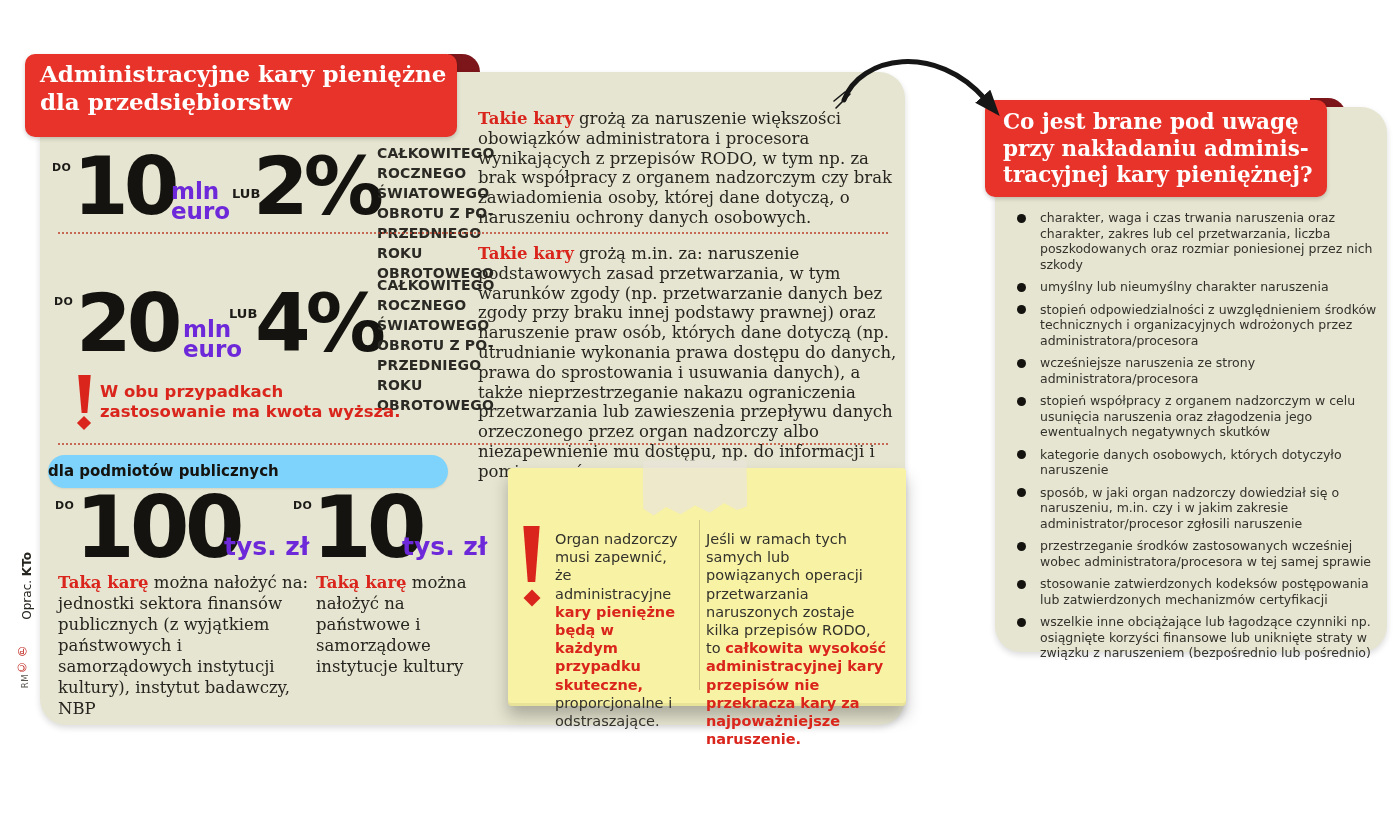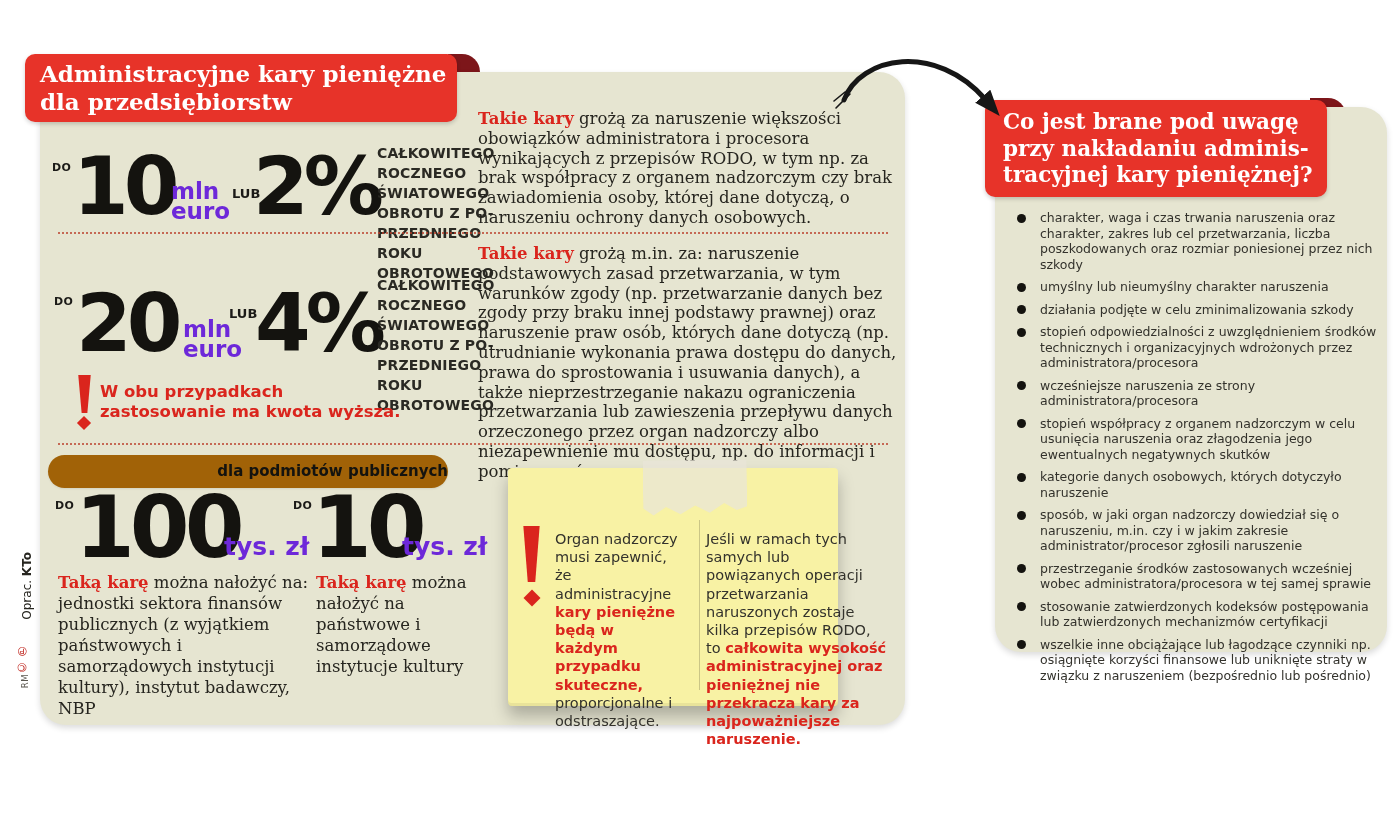--- a/index.html
+++ b/index.html
@@ -8,53 +8,53 @@
   
   .curl{position:absolute;background:#7d161a;border-radius:0 18px 0 0;}
   #curl-left{left:448px;top:54px;width:32px;height:24px;}
   #curl-right{left:1310px;top:98px;width:36px;height:24px;}
   .panel{position:absolute;background:#e6e5d1;border-radius:26px;box-shadow:0 3px 6px rgba(0,0,0,.14);}
   #panel-main{left:40px;top:72px;width:865px;height:653px;}
   #panel-right{left:995px;top:107px;width:392px;height:545px;}
   .banner{position:absolute;background:#e73329;border-radius:10px;color:#fff;
           font-family:"DejaVu Serif","Liberation Serif",serif;font-weight:bold;
           white-space:pre-line;box-sizing:border-box;box-shadow:0 2px 4px rgba(0,0,0,.18);}
-  #banner-left{left:25px;top:54px;width:432px;height:68px;font-size:23px;line-height:28px;padding:6px 0 0 15px;}
+  #banner-left{left:25px;top:54px;width:432px;height:83px;font-size:23px;line-height:28px;padding:6px 0 0 15px;}
   #banner-right{left:985px;top:100px;width:342px;height:97px;font-size:21.5px;line-height:26.5px;padding:9px 0 0 18px;}
   
   #panel-main>*{position:absolute;}
   .kicker{font-weight:bold;font-size:11px;letter-spacing:.4px;color:#1c1b18;}
   .bignum{font-weight:bold;font-size:80px;line-height:80px;letter-spacing:-5px;color:#14130f;}
   .unit{font-weight:bold;font-size:23px;line-height:20px;white-space:pre-line;color:#6d28d9;}
   .lub{font-weight:bold;font-size:13px;color:#1c1b18;}
   .basis{font-weight:600;font-size:14px;line-height:20px;letter-spacing:.2px;white-space:pre-line;color:#2a2923;}
   .dotline{border-top:2px dotted rgba(186,62,42,.75);width:830px;left:18px;}
   #do1{left:12px;top:89px;} #amt1{left:33px;top:75px;} #unit1{left:131px;top:109px;}
   #lub1{left:192px;top:114px;} #pct1{left:213px;top:75px;} #basis1{left:337px;top:71px;width:132px;}
   #dot1{top:160px;} #dot2{top:371px;}
   #do2{left:14px;top:223px;} #amt2{left:36px;top:212px;} #unit2{left:143px;top:247px;}
   #lub2{left:189px;top:234px;} #pct2{left:215px;top:212px;} #basis2{left:337px;top:203px;width:132px;}
   .excl-bar{background:#da251d;width:13px;height:38px;clip-path:polygon(2% 0,98% 0,72% 100%,28% 100%);}
   .excl-dot{background:#da251d;width:10px;height:10px;transform:rotate(45deg);}
   #warn-bar{left:38px;top:303px;} #warn-dot{left:39px;top:346px;}
   #warn-text{left:60px;top:310px;font-weight:bold;font-size:16.5px;line-height:20px;color:#da251d;white-space:pre-line;}
-  #pill{left:8px;top:383px;width:400px;height:33px;background:#a16207;border-radius:17px;
-        font-weight:bold;font-size:15px;line-height:33px;text-align:right;color:#14130f;box-shadow:0 1px 2px rgba(0,0,0,.08);}
+  #pill{left:8px;top:383px;width:400px;height:33px;background:#7dd3fc;border-radius:17px;
+        font-weight:bold;font-size:15px;line-height:33px;text-align:left;color:#14130f;box-shadow:0 1px 2px rgba(0,0,0,.08);}
   #pdo1{left:15px;top:427px;} #pamt1{left:35px;top:412px;font-size:86px;line-height:86px;}
   #punit1{left:184px;top:462px;font-size:25px;line-height:25px;}
   #pdo2{left:253px;top:427px;} #pamt2{left:272px;top:412px;font-size:86px;line-height:86px;}
   #punit2{left:362px;top:462px;font-size:25px;line-height:25px;}
   .desc{font-family:"DejaVu Serif","Liberation Serif",serif;font-size:16.5px;line-height:21px;color:#26251f;}
   .desc .lead{color:#da251d;font-weight:bold;}
   #desc1{left:18px;top:500px;width:258px;} #desc2{left:276px;top:500px;width:168px;}
   .para{font-family:"DejaVu Serif","Liberation Serif",serif;font-size:16.5px;line-height:19.8px;color:#26251f;}
   .para .lead{color:#da251d;font-weight:bold;}
   #para1{left:438px;top:37px;width:428px;} #para2{left:438px;top:172px;width:428px;}
   
-  #note{position:absolute;left:508px;top:468px;width:330px;height:238px;background:#f8f2a4;border-radius:4px;
+  #note{position:absolute;left:508px;top:468px;width:398px;height:238px;background:#f8f2a4;border-radius:4px;
         box-shadow:0 10px 16px rgba(0,0,0,.25), inset 0 -3px 0 rgba(0,0,0,.06);}
   #note>*{position:absolute;}
   #tape{left:135px;top:-8px;width:104px;height:60px;background:#e9e5d8;opacity:.72;transform:rotate(-.5deg);
         clip-path:polygon(0 0,100% 0,100% 78%,90% 84%,78% 72%,64% 88%,50% 76%,36% 90%,22% 78%,10% 92%,0 80%);}
   #note-bar{left:15px;top:58px;width:17px;height:56px;background:#da251d;clip-path:polygon(2% 0,98% 0,72% 100%,28% 100%);}
   #note-dot{left:18px;top:124px;width:12px;height:12px;background:#da251d;transform:rotate(45deg);}
   #note-divider{left:191px;top:52px;height:170px;border-left:1px solid rgba(0,0,0,.18);}
   .note-col{font-size:14.5px;line-height:18.2px;color:#33322c;}
   .note-col .nbold{color:#da251d;font-weight:bold;}
   #note-left{left:47px;top:62px;width:126px;}
@@ -148,32 +148,31 @@
 
   <div id="note">
     <div id="tape"></div>
     <div id="note-bar"></div>
     <div id="note-dot"></div>
     <div id="note-divider"></div>
     <div class="note-col" id="note-left">
       <span>Organ nadzorczy musi zapewnić, że administracyjne </span><span class="nbold">kary pieniężne będą w każdym przypadku skuteczne,</span><span> proporcjonalne i odstraszające.</span>
     </div>
     <div class="note-col" id="note-right">
-      <span>Jeśli w ramach tych samych lub powiązanych operacji przetwarzania naruszonych zostaje kilka przepisów RODO, to </span><span class="nbold">całkowita wysokość administracyjnej oraz pieniężnej nie przekracza kary za najpoważniejsze naruszenie.</span>
+      <span>Jeśli w ramach tych samych lub powiązanych operacji przetwarzania naruszonych zostaje kilka przepisów RODO, to </span><span class="nbold">całkowita wysokość administracyjnej kary przepisów nie przekracza kary za najpoważniejsze naruszenie.</span>
     </div>
   </div>
 
   <div class="panel" id="panel-right"></div>
   <div class="banner" id="banner-right">Co jest brane pod uwagę
 przy nakładaniu adminis-
 tracyjnej kary pieniężnej?</div>
   <ul id="bullet-list">
     <li>charakter, waga i czas trwania naruszenia oraz charakter, zakres lub cel przetwarzania, liczba poszkodowanych oraz rozmiar poniesionej przez nich szkody</li>
     <li>umyślny lub nieumyślny charakter naruszenia</li>
-    <li>działania podjęte w celu zminimalizowania szkody</li>
     <li>stopień odpowiedzialności z uwzględnieniem środków technicznych i organizacyjnych wdrożonych przez administratora/procesora</li>
     <li>wcześniejsze naruszenia ze strony administratora/procesora</li>
     <li>stopień współpracy z organem nadzorczym w celu usunięcia naruszenia oraz złagodzenia jego ewentualnych negatywnych skutków</li>
     <li>kategorie danych osobowych, których dotyczyło naruszenie</li>
     <li>sposób, w jaki organ nadzorczy dowiedział się o naruszeniu, m.in. czy i w jakim zakresie administrator/procesor zgłosili naruszenie</li>
     <li>przestrzeganie środków zastosowanych wcześniej wobec administratora/procesora w tej samej sprawie</li>
     <li>stosowanie zatwierdzonych kodeksów postępowania lub zatwierdzonych mechanizmów certyfikacji</li>
     <li>wszelkie inne obciążające lub łagodzące czynniki np. osiągnięte korzyści finansowe lub uniknięte straty w związku z naruszeniem (bezpośrednio lub pośrednio)</li>
   </ul>
 

